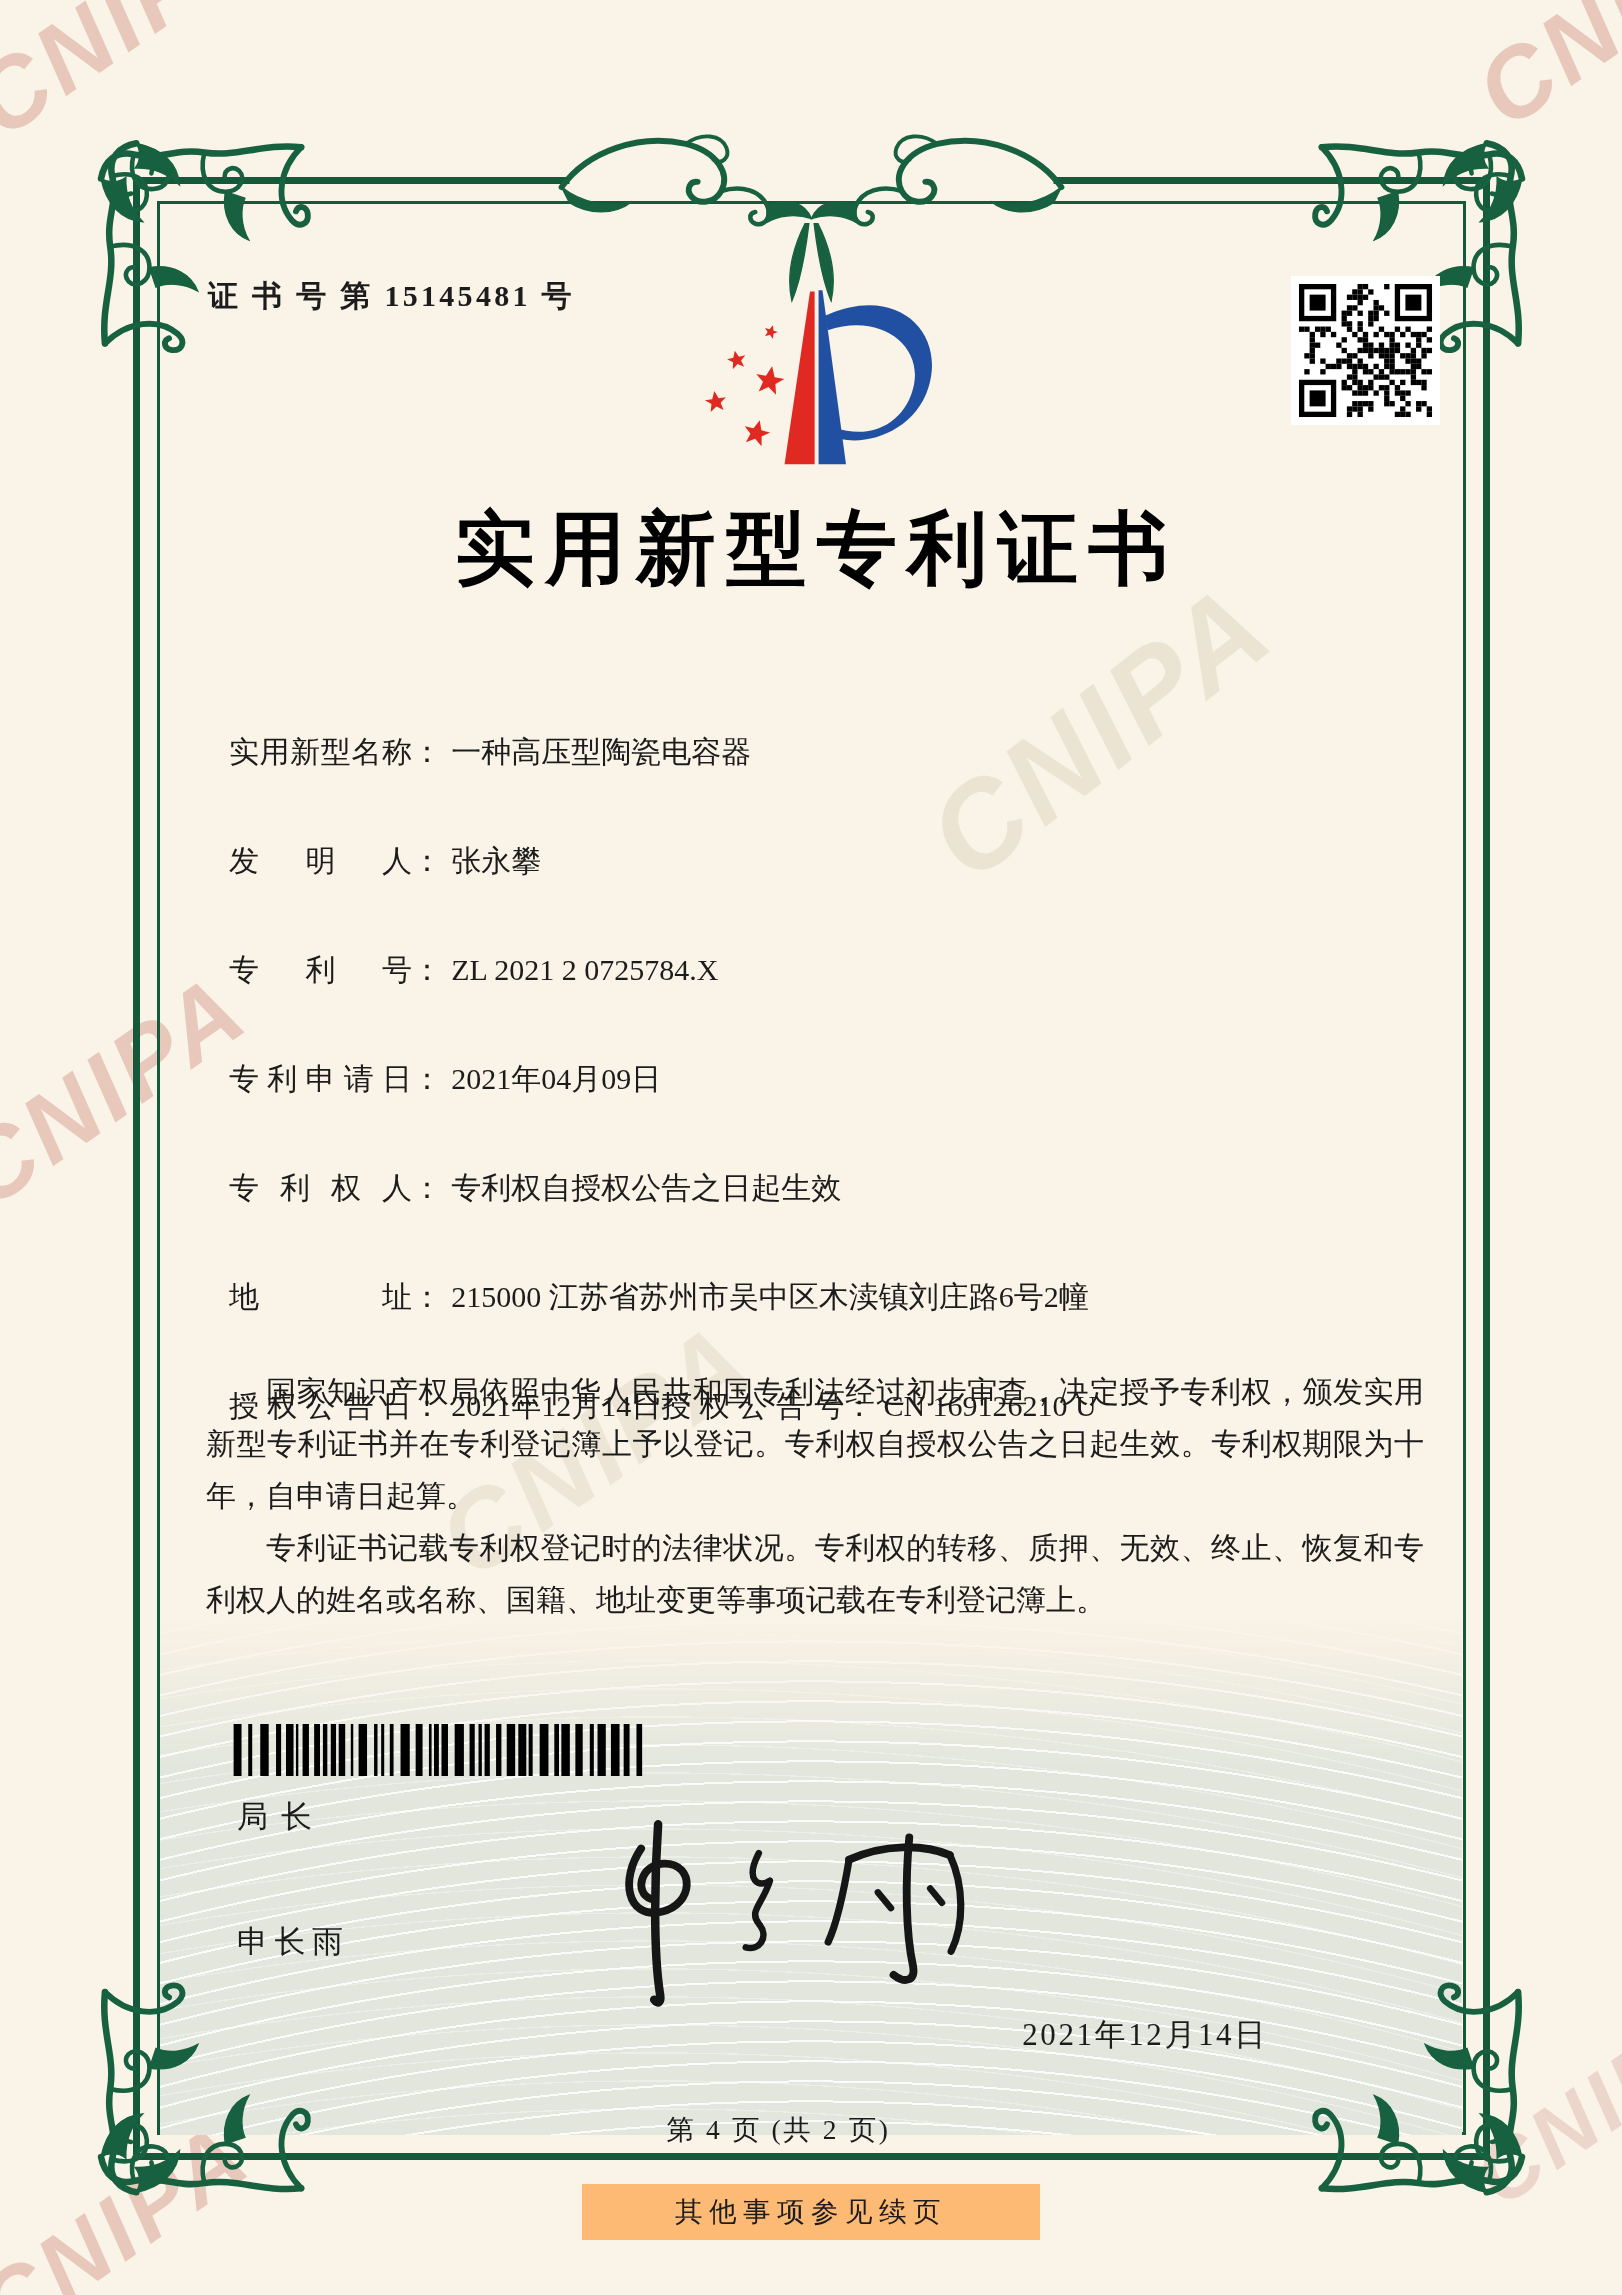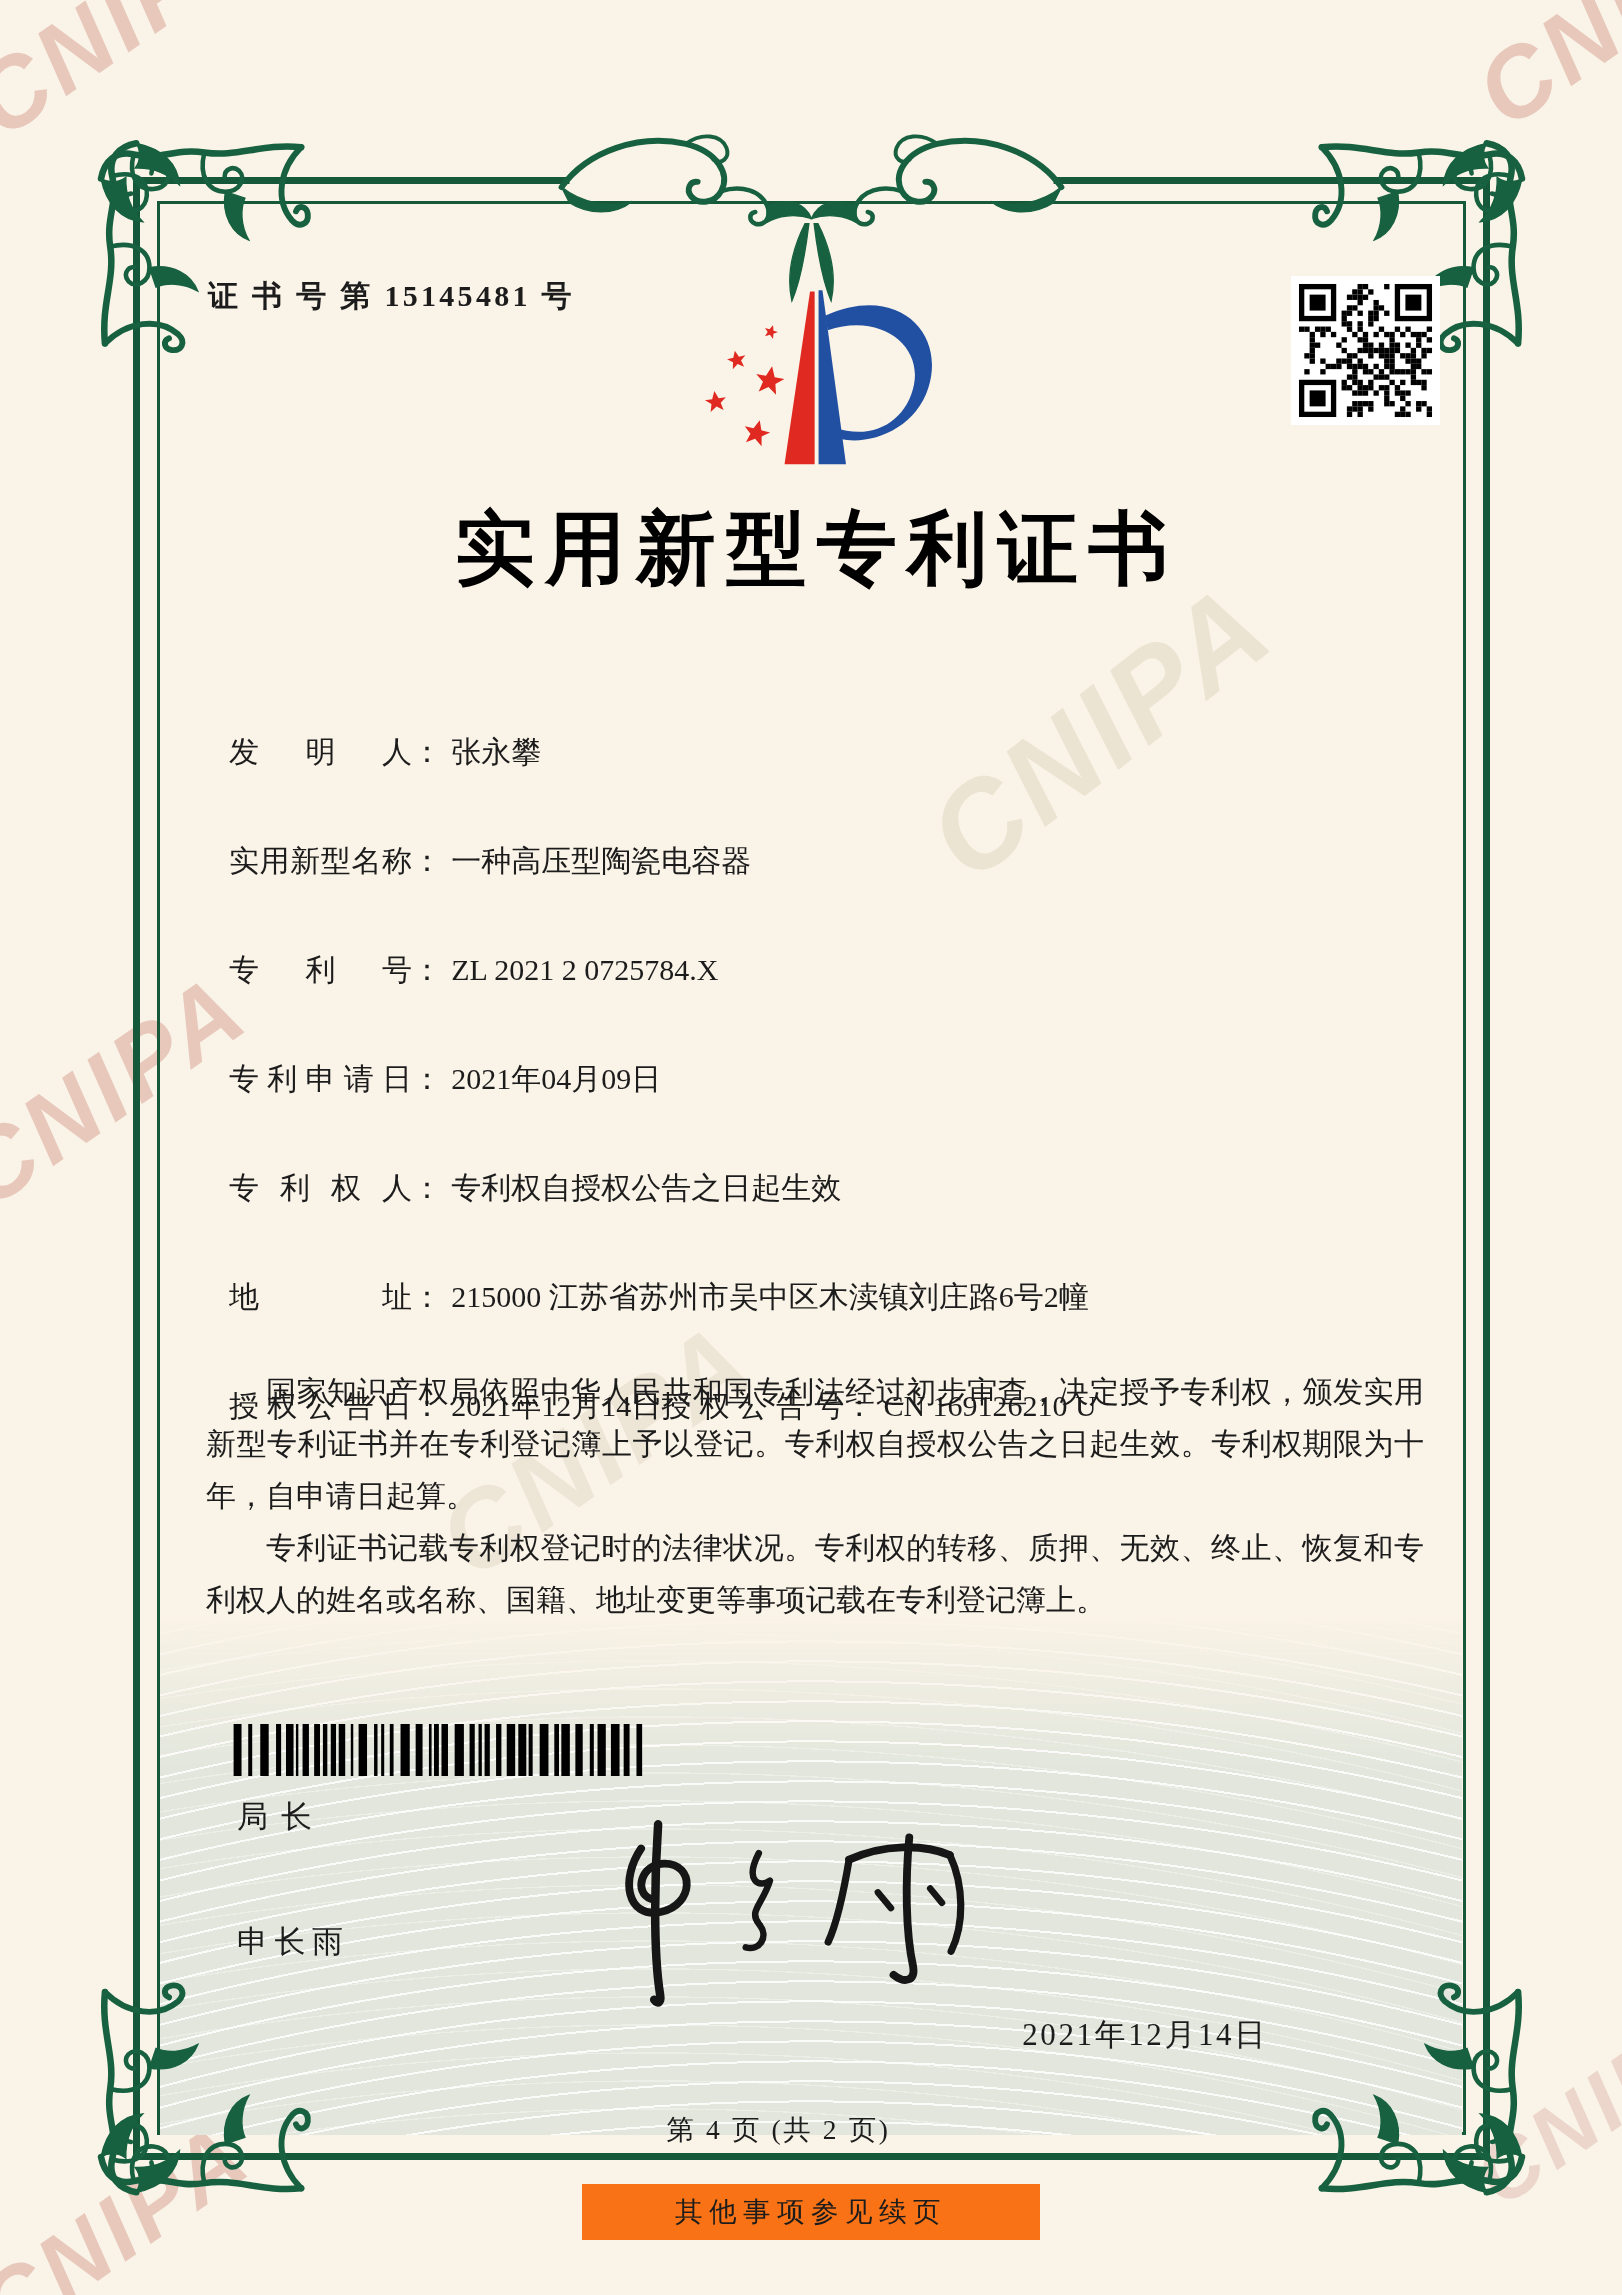--- a/index.html
+++ b/index.html
@@ -67,21 +67,21 @@
   .paras{position:absolute;left:206px;top:1366px;width:1218px;font-size:30px;line-height:52px;text-align:justify;}
   .paras p{margin:0;text-indent:2em;}
   .barcode{position:absolute;left:232px;top:1724px;width:414px;height:52px;}
   .barcode svg{width:100%;height:100%;display:block;}
   .signer-title{position:absolute;left:237px;top:1796px;font-size:31px;letter-spacing:13px;}
   .signer-name{position:absolute;left:237px;top:1921px;font-size:31px;letter-spacing:6.5px;}
   .signature{position:absolute;left:543px;top:1819px;width:484px;height:203px;}
   .issue-date{position:absolute;left:916px;top:2014px;width:458px;text-align:center;font-size:31px;letter-spacing:2.6px;}
   .page-info{position:absolute;left:0px;top:2112px;width:1557px;text-align:center;font-size:27.5px;letter-spacing:2.6px;}
   .footer-note-box{
-    position:absolute;left:582px;top:2184px;width:458px;height:56px;background:#f97316;
+    position:absolute;left:582px;top:2184px;width:458px;height:56px;background:#fdba74;
     display:flex;align-items:center;justify-content:center;z-index:6;
   }
   .footer-note-box span{font-size:27.5px;letter-spacing:6.5px;}
 </style>
 </head>
 <body>
 
 <div class="wm wm-pink wm1">CNIPA</div>
 <div class="wm wm-pink wm2">CNIPA</div>
 <div class="wm wm-faint wm3">CNIPA</div>
@@ -345,24 +345,24 @@
         <rect x="12" y="156" width="56" height="56"></rect>
         <rect x="20" y="164" width="40" height="40" fill="#fff"></rect>
         <rect x="28" y="172" width="24" height="24"></rect>
       </svg>
     </div>
 
   <div class="cert-title">实用新型专利证书</div>
 
   <div class="fields">
     <div class="field-row">
+      <span class="flabel">实用新型名称</span><span class="colon">：</span><span class="fvalue">一种高压型陶瓷电容器</span>
+    </div>
+    <div class="field-row">
       <span class="flabel">发明人</span><span class="colon">：</span><span class="fvalue">张永攀</span>
-    </div>
-    <div class="field-row">
-      <span class="flabel">实用新型名称</span><span class="colon">：</span><span class="fvalue">一种高压型陶瓷电容器</span>
     </div>
     <div class="field-row">
       <span class="flabel">专利号</span><span class="colon">：</span><span class="fvalue">ZL 2021 2 0725784.X</span>
     </div>
     <div class="field-row">
       <span class="flabel">专利申请日</span><span class="colon">：</span><span class="fvalue">2021年04月09日</span>
     </div>
     <div class="field-row">
       <span class="flabel">专利权人</span><span class="colon">：</span><span class="fvalue">专利权自授权公告之日起生效</span>
     </div>

